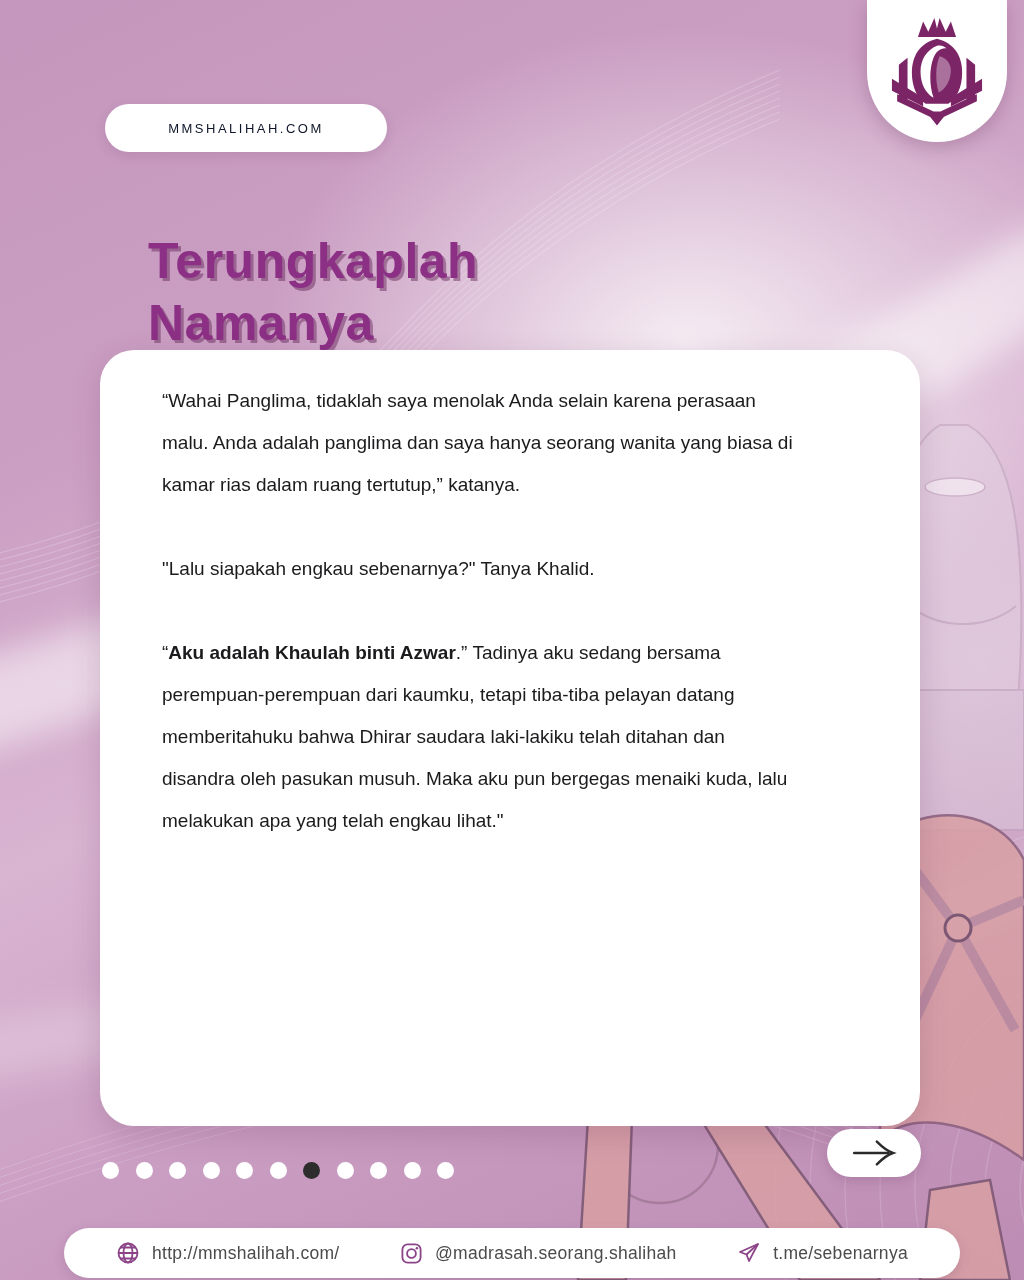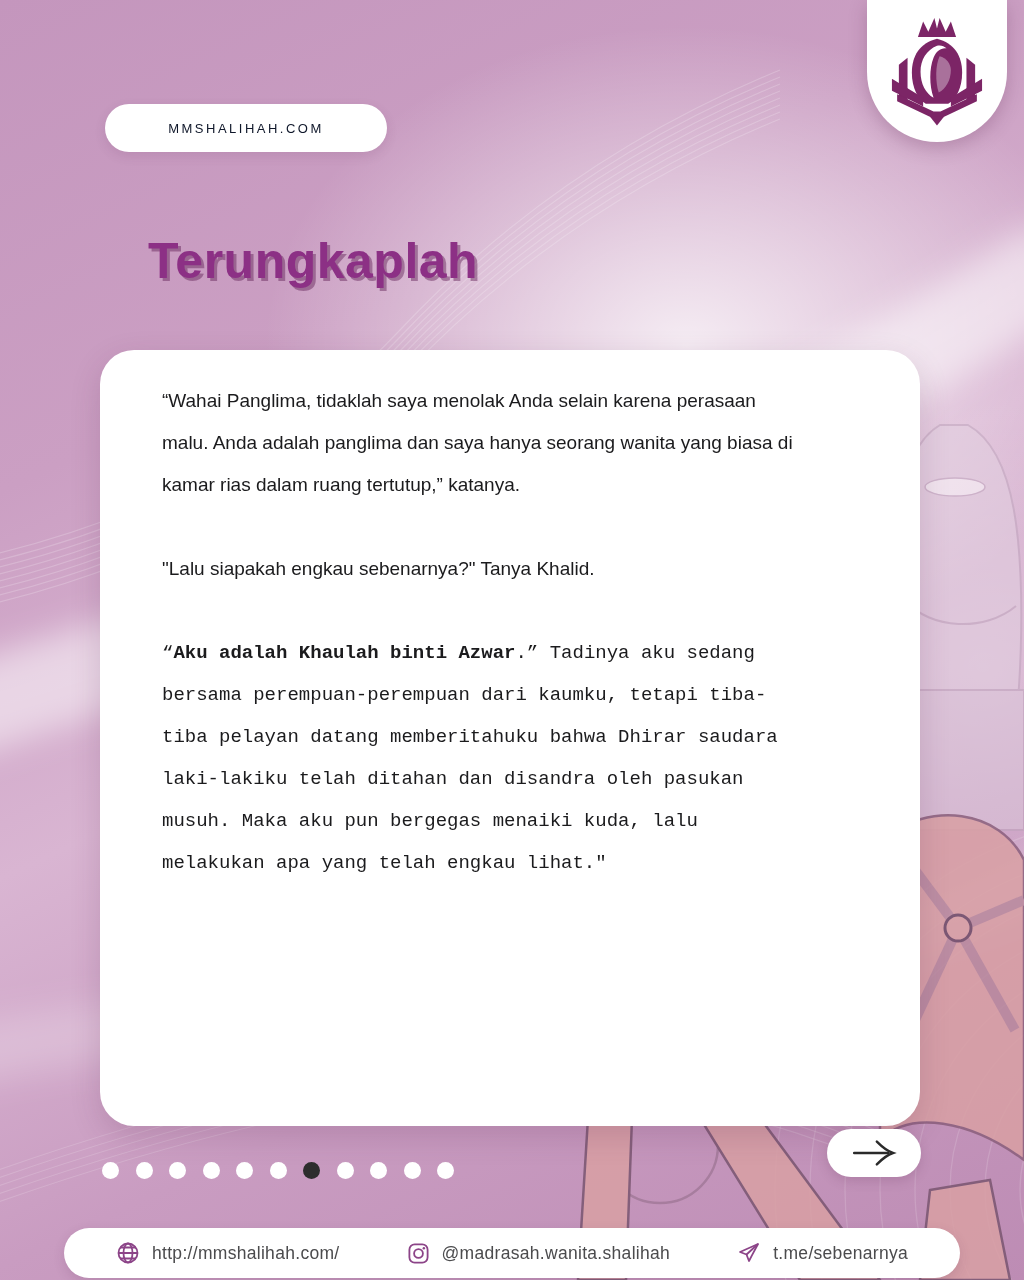--- a/index.html
+++ b/index.html
@@ -45,21 +45,21 @@
   .card{
     position:absolute; left:100px; top:350px; width:820px; height:776px;
     background:#fff; border-radius:34px; box-sizing:border-box;
     padding:30px 58px 24px 62px; overflow:hidden;
     box-shadow:0 10px 30px rgba(90,40,80,.18);
   }
   .card p{
     margin:0 0 42px 0; max-width:640px;
     font-size:19px; line-height:42px; color:#1b1b1d;
   }
-  .card p:last-child{margin-bottom:0;font-family:Liberation Mono, monospace;}
+  .card p:last-child{margin-bottom:0;}
   .card b{font-weight:700;}
 
   
   .dots{
     position:absolute; left:102px; top:1162px; height:17px;
     display:flex; gap:16.5px; align-items:center;
   }
   .dot{width:17px; height:17px; border-radius:50%; background:#fff;}
   .dot.active{background:#2d2d2d;}
 
@@ -169,20 +169,21 @@
       <path d="M63 48 C58 58 58 78 62 90 C70 86 76 76 76 64 C76 57 71 50 63 48 Z" fill="#ffffff" opacity=".35"></path>
     </svg>
   </div>
 
   <div class="site-pill">
     <span>MMSHALIHAH.COM</span>
   </div>
 
   <h1 class="title">
     <span>Terungkaplah</span>
+    <span>Namanya</span>
   </h1>
 
   <div class="card">
     <p>“Wahai Panglima, tidaklah saya menolak Anda selain karena perasaan malu. Anda adalah panglima dan saya hanya seorang wanita yang biasa di kamar rias dalam ruang tertutup,” katanya.</p>
     <p>"Lalu siapakah engkau sebenarnya?" Tanya Khalid.</p>
     <p><span>“</span><b>Aku adalah Khaulah binti Azwar</b><span>.” Tadinya aku sedang bersama perempuan-perempuan dari kaumku, tetapi tiba-tiba pelayan datang memberitahuku bahwa Dhirar saudara laki-lakiku telah ditahan dan disandra oleh pasukan musuh. Maka aku pun bergegas menaiki kuda, lalu melakukan apa yang telah engkau lihat."</span></p>
   </div>
 
   <div class="dots">
       <div class="dot"></div>
@@ -213,21 +214,21 @@
         <path d="M2.5 12 H21.5 M4 6.5 H20 M4 17.5 H20"></path>
       </svg>
       <span>http://mmshalihah.com/</span>
     </a>
     <a class="footer-item">
       <svg width="23" height="23" viewBox="0 0 24 24" fill="none" stroke="#8c4488" stroke-width="1.9">
         <rect x="2.5" y="2.5" width="19" height="19" rx="5.5"></rect>
         <circle cx="12" cy="12" r="4.6"></circle>
         <circle cx="17.6" cy="6.4" r="1.3" fill="#8c4488" stroke="none"></circle>
       </svg>
-      <span>@madrasah.wanita.shalihah</span>
+      <span>@madrasah.seorang.shalihah</span>
     </a>
     <a class="footer-item">
       <svg width="24" height="24" viewBox="0 0 24 24" fill="none" stroke="#8c4488" stroke-width="1.8" stroke-linejoin="round">
         <path d="M21 3 L3 11 L9.5 13.5 L12 20 L14.8 14.6 L21 3 Z"></path>
         <path d="M9.5 13.5 L21 3"></path>
       </svg>
       <span>t.me/sebenarnya</span>
     </a>
   </div>
 

